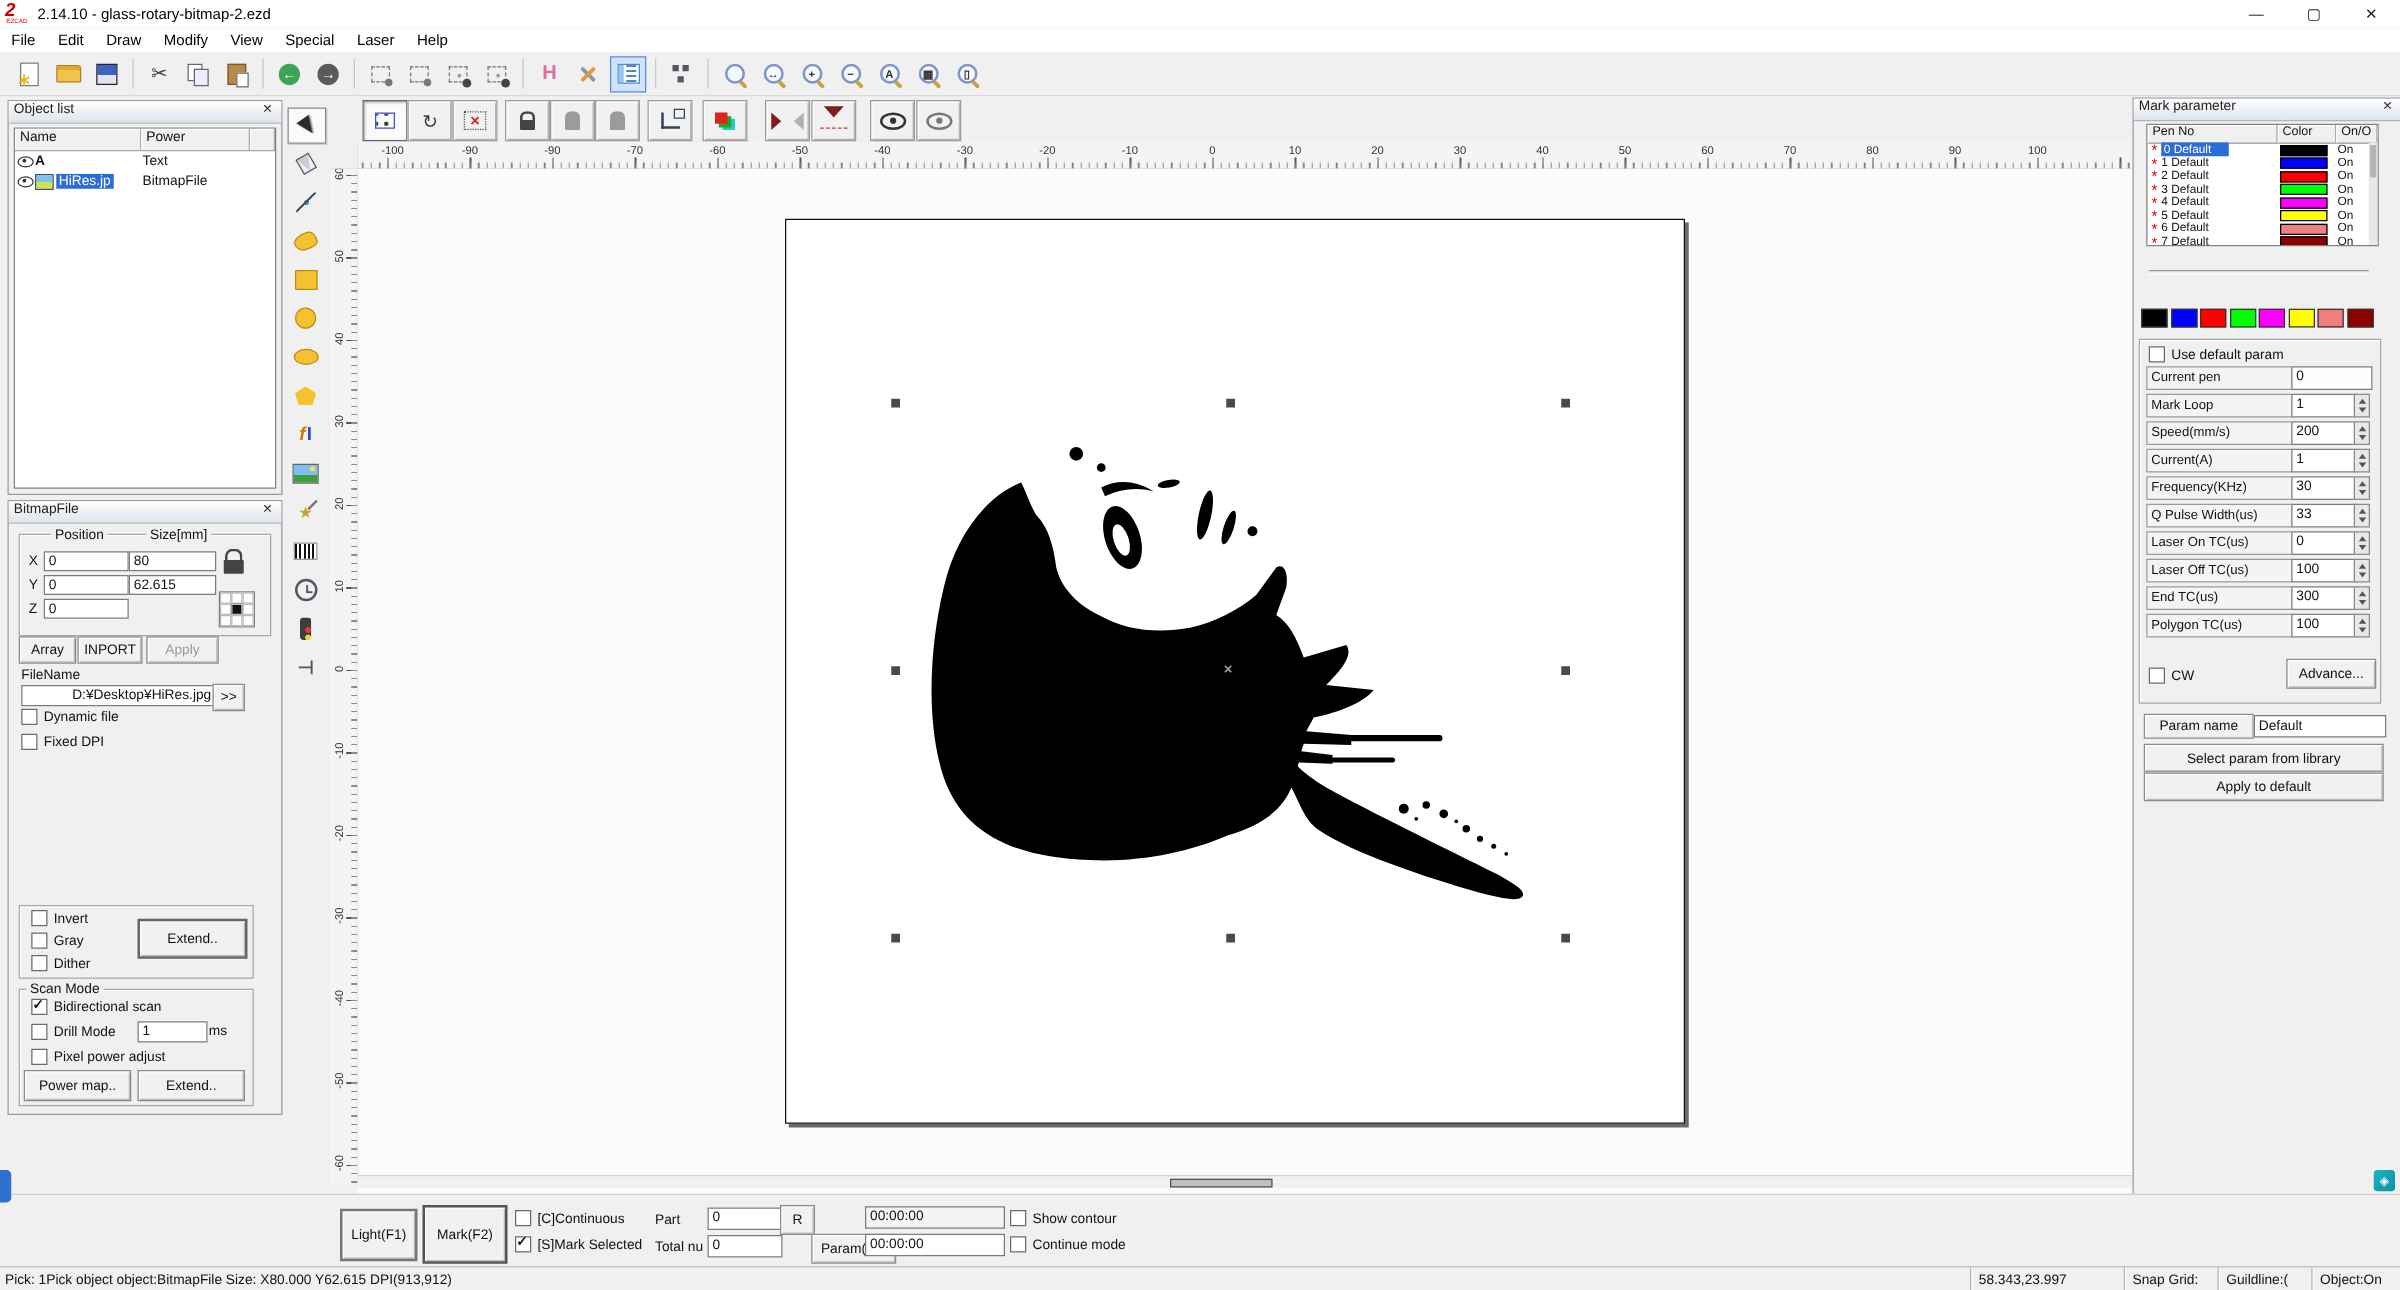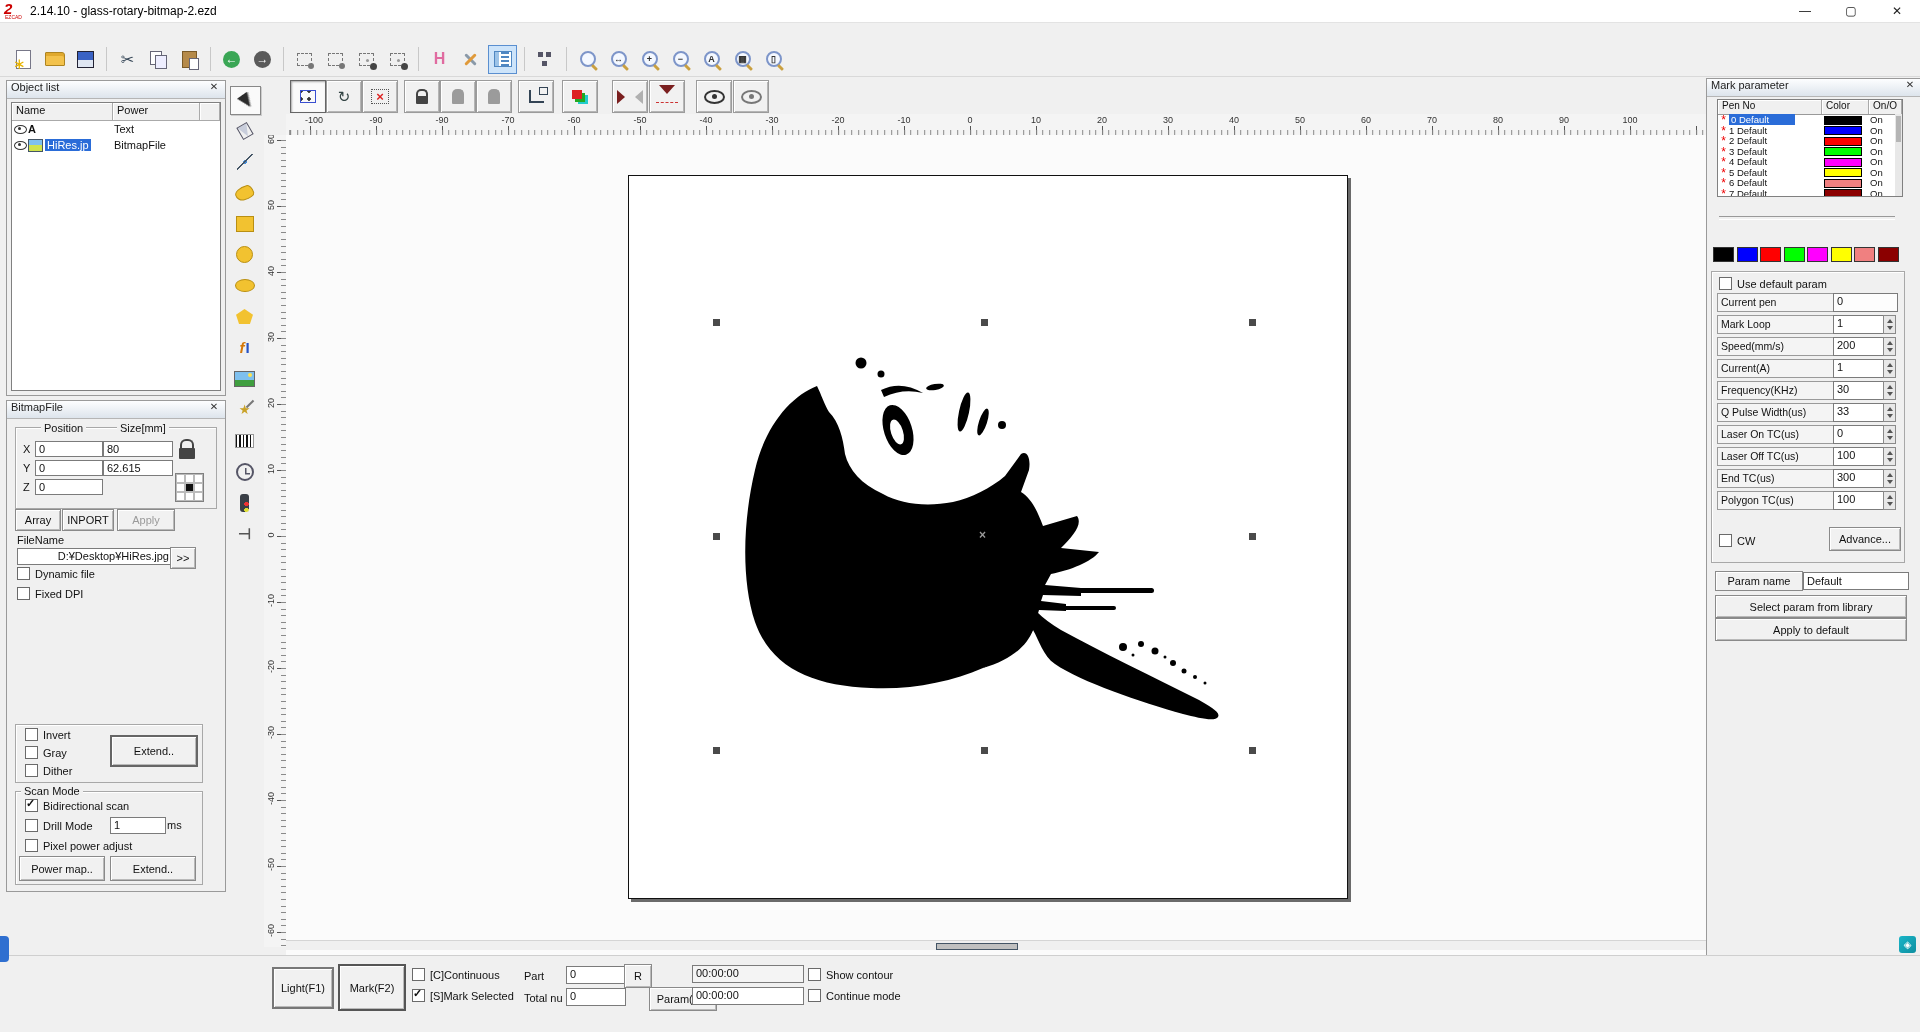--- a/index.html
+++ b/index.html
@@ -142,21 +142,21 @@
   .anchor i.c{background:#111;}
 
   #markpanel{left:1706px;top:78px;width:214px;height:877px;}
   #pentable{position:absolute;left:10px;top:20px;width:184px;height:96px;background:#fff;border:1px solid #808080;overflow:hidden;}
   .phead{display:flex;height:14px;background:#f0f0f0;border-bottom:1px solid #999;font-size:10px;}
   .phead span{border-right:1px solid #aaa;box-shadow:inset 1px 1px 0 #fff;padding:0 4px;}
   .ph-no{width:100px;}.ph-color{width:40px;}.ph-on{flex:1;}
   .penrow{display:flex;align-items:center;height:10.5px;font-size:9.5px;line-height:10px;}
   .pen-ast{color:#e00;width:11px;text-align:center;font-size:12px;}
   .pen-name{width:95px;}
-  .pen-name .sel{background:#2a6cd8;color:#fff;padding:0 26px 0 2px;}
+  .pen-name .sel{background:#2a6cd8;color:#fff;padding:0 14px 0 2px;}
   .pen-swatch{width:36px;height:7px;border:1px solid #000;margin-right:8px;}
   .pen-on{font-size:9.5px;}
   #penscroll{position:absolute;right:0;top:14px;width:7px;bottom:0;background:#e8e8e8;}
   #penscroll::before{content:"";position:absolute;left:1px;right:1px;top:2px;height:26px;background:#b5b5b5;}
   .swatch{width:21px;height:15px;display:inline-block;margin-right:2.5px;border:1px solid #333;box-sizing:border-box;}
   .mp-row{position:absolute;left:10px;height:19px;}
   .mp-label{position:absolute;left:0;top:0;width:112px;height:17px;border:1px solid #9a9a9a;background:#f4f4f4;font-size:10.5px;line-height:17px;padding-left:3px;box-sizing:content-box;}
   .mp-field{position:absolute;left:116px;top:0;width:45px;height:17px;}
   .mp-field.wide{width:57px;background:#fdfdfd;}
   .spin{position:absolute;left:166px;top:0;width:13px;height:19px;background:#e8e8e8;border:1px solid #8a8a8a;box-sizing:border-box;}
@@ -202,20 +202,30 @@
       <div class="ez">EZCAD</div>
     </div>
     <div id="wtitle">2.14.10 - glass-rotary-bitmap-2.ezd</div>
     <div id="wctls">
       <div class="wctl">—</div>
       <div class="wctl">▢</div>
       <div class="wctl close">✕</div>
     </div>
   </div>
 
+  <div class="abs" id="menubar">
+      <span class="menu-item">File</span>
+      <span class="menu-item">Edit</span>
+      <span class="menu-item">Draw</span>
+      <span class="menu-item">Modify</span>
+      <span class="menu-item">View</span>
+      <span class="menu-item">Special</span>
+      <span class="menu-item">Laser</span>
+      <span class="menu-item">Help</span>
+    </div>
 
   <div class="abs" id="toolbar1">
       <span class="tbi t1-new"></span>
       <span class="tbi t1-open"></span>
       <span class="tbi t1-save"></span>
       <span class="tsep"></span>
       <span class="tbi t1-cut"></span>
       <span class="tbi t1-copy"></span>
       <span class="tbi t1-paste"></span>
       <span class="tsep"></span>
@@ -663,14 +673,21 @@
     </div>
     <div class="cbrow" style="left:808px;top:33px;">
       <span class="cb"></span>
       <span class="cblabel">Continue mode</span>
     </div>
   </div>
 
   <div class="abs" id="peek"></div>
   <div class="abs" id="corner-ico">◈</div>
 
+  <div class="abs" id="statusbar">
+    <span style="padding-left:4px;flex:1;overflow:hidden;white-space:nowrap;">Pick: 1Pick object object:BitmapFile Size: X80.000 Y62.615 DPI(913,912)</span>
+    <span class="st-seg" style="width:110px;">58.343,23.997</span>
+    <span class="st-seg" style="width:62px;">Snap Grid:</span>
+    <span class="st-seg" style="width:62px;">Guildline:(</span>
+    <span class="st-seg" style="width:58px;border-right:none;">Object:On</span>
+  </div>
 
 </div>
 
 </body></html>

